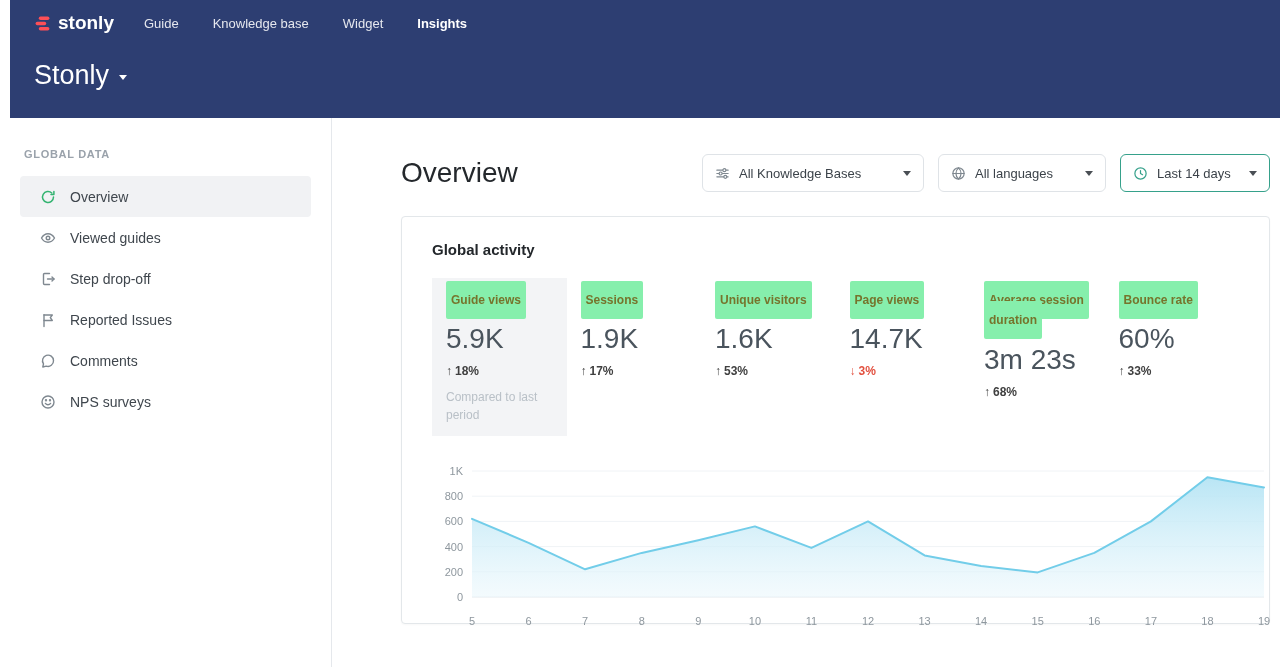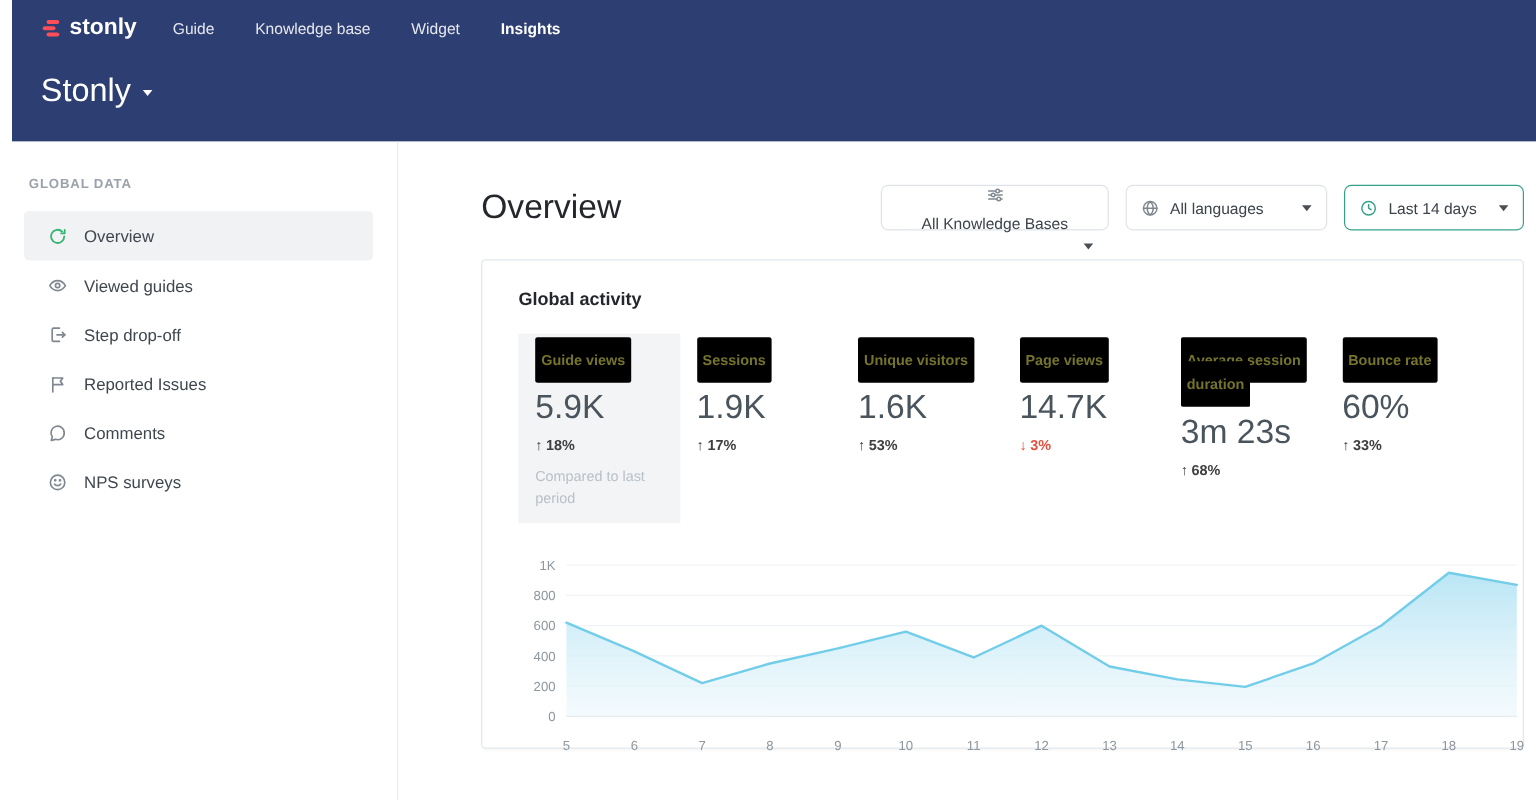--- a/index.html
+++ b/index.html
@@ -30,28 +30,28 @@
   .side-item.active .icon { color:#34b471; }
   .main { flex:1; padding:36px 10px 0 69px; background:#fff; overflow:hidden; }
   
   .main-header { display:flex; align-items:center; justify-content:space-between; margin-bottom:24px; }
   .page-title { font-size:28px; color:#24282c; font-weight:400; }
   .filters { display:flex; gap:14px; }
   .filter { height:38px; border:1px solid #dfe3e7; border-radius:6px; background:#fff; display:flex; align-items:center; gap:9px; padding:0 12px; font-size:13px; color:#3c434a; cursor:pointer; }
   .filter .caret { margin-left:auto; }
   .filter.accent { border:1px solid #36a18b; }
   .filter.accent .icon { color:#36a18b; }
-  .f1 { width:190px;flex-direction:column; } .f2 { width:168px; } .f3 { width:150px; }
+  .f1 { width:222px; } .f2 { width:168px; } .f3 { width:150px; }
   
   .card { border:1px solid #e3e7ea; border-radius:4px; height:408px; padding:24px 30px; background:#fff; box-shadow:0 1px 2px rgba(20,30,40,.03); }
   .card-title { font-size:15px; font-weight:700; color:#23272b; margin-bottom:20px; }
   .metrics { display:flex; align-items:stretch; }
   .metric { flex:1; padding:12px 14px; cursor:pointer; }
   .metric.selected { background:#f3f4f6; }
-  .mlabel { display:inline; background:#000000; color:#76742c; font-size:12px; font-weight:700; padding:12px 5px; line-height:1.7; border-radius:2px; -webkit-box-decoration-break:clone; box-decoration-break:clone; }
+  .mlabel { display:inline; background:#86efac; color:#76742c; font-size:12px; font-weight:700; padding:12px 5px; line-height:1.7; border-radius:2px; -webkit-box-decoration-break:clone; box-decoration-break:clone; }
   .mvalue { font-size:28px; color:#4a545d; margin-top:13px; }
   .mchange { display:flex; align-items:center; gap:3px; font-size:12px; font-weight:700; margin-top:9px; }
   .mchange.up { color:#404040; }
   .mchange.down { color:#e2503f; }
   .mchange.up .arrow::before { content:"\2191"; }
   .mchange.down .arrow::before { content:"\2193"; }
   .mnote { font-size:12px; color:#b9c0c7; margin-top:11px; line-height:1.45; max-width:104px; }
   
   .chart { width:840px; height:176px; margin-top:24px; display:block; }
   .chart text { font-family:"Liberation Sans", sans-serif; }

